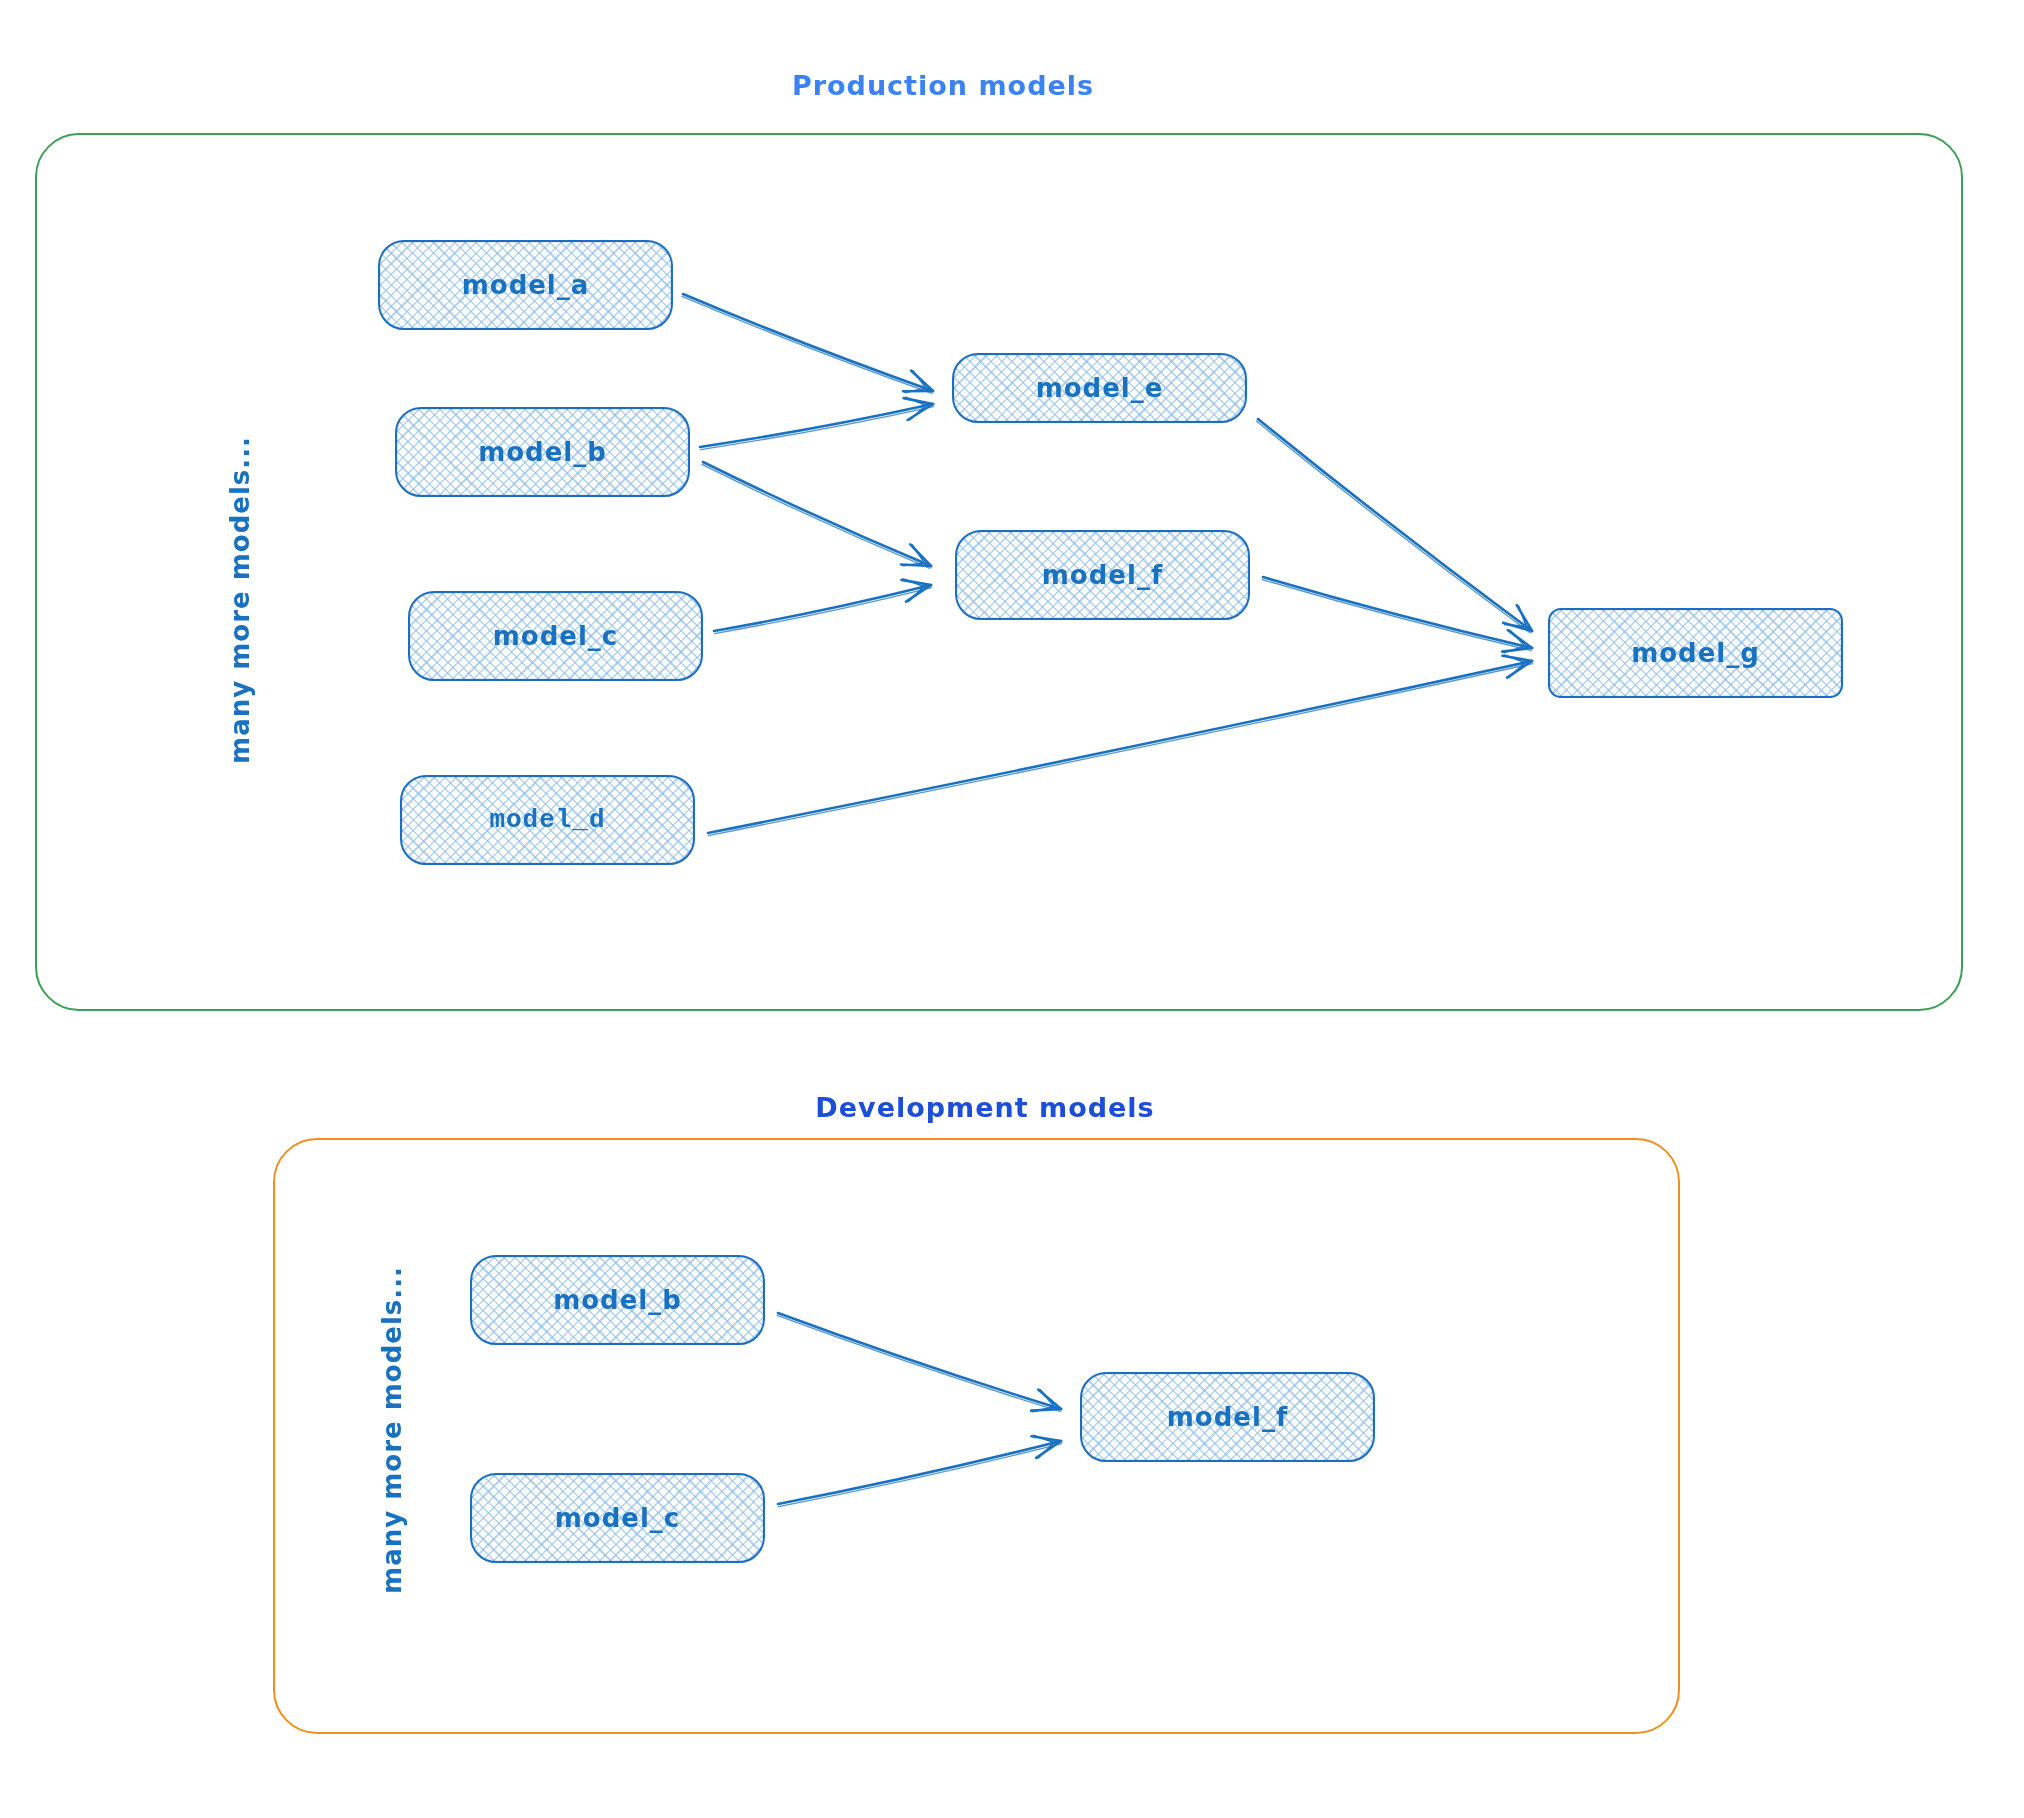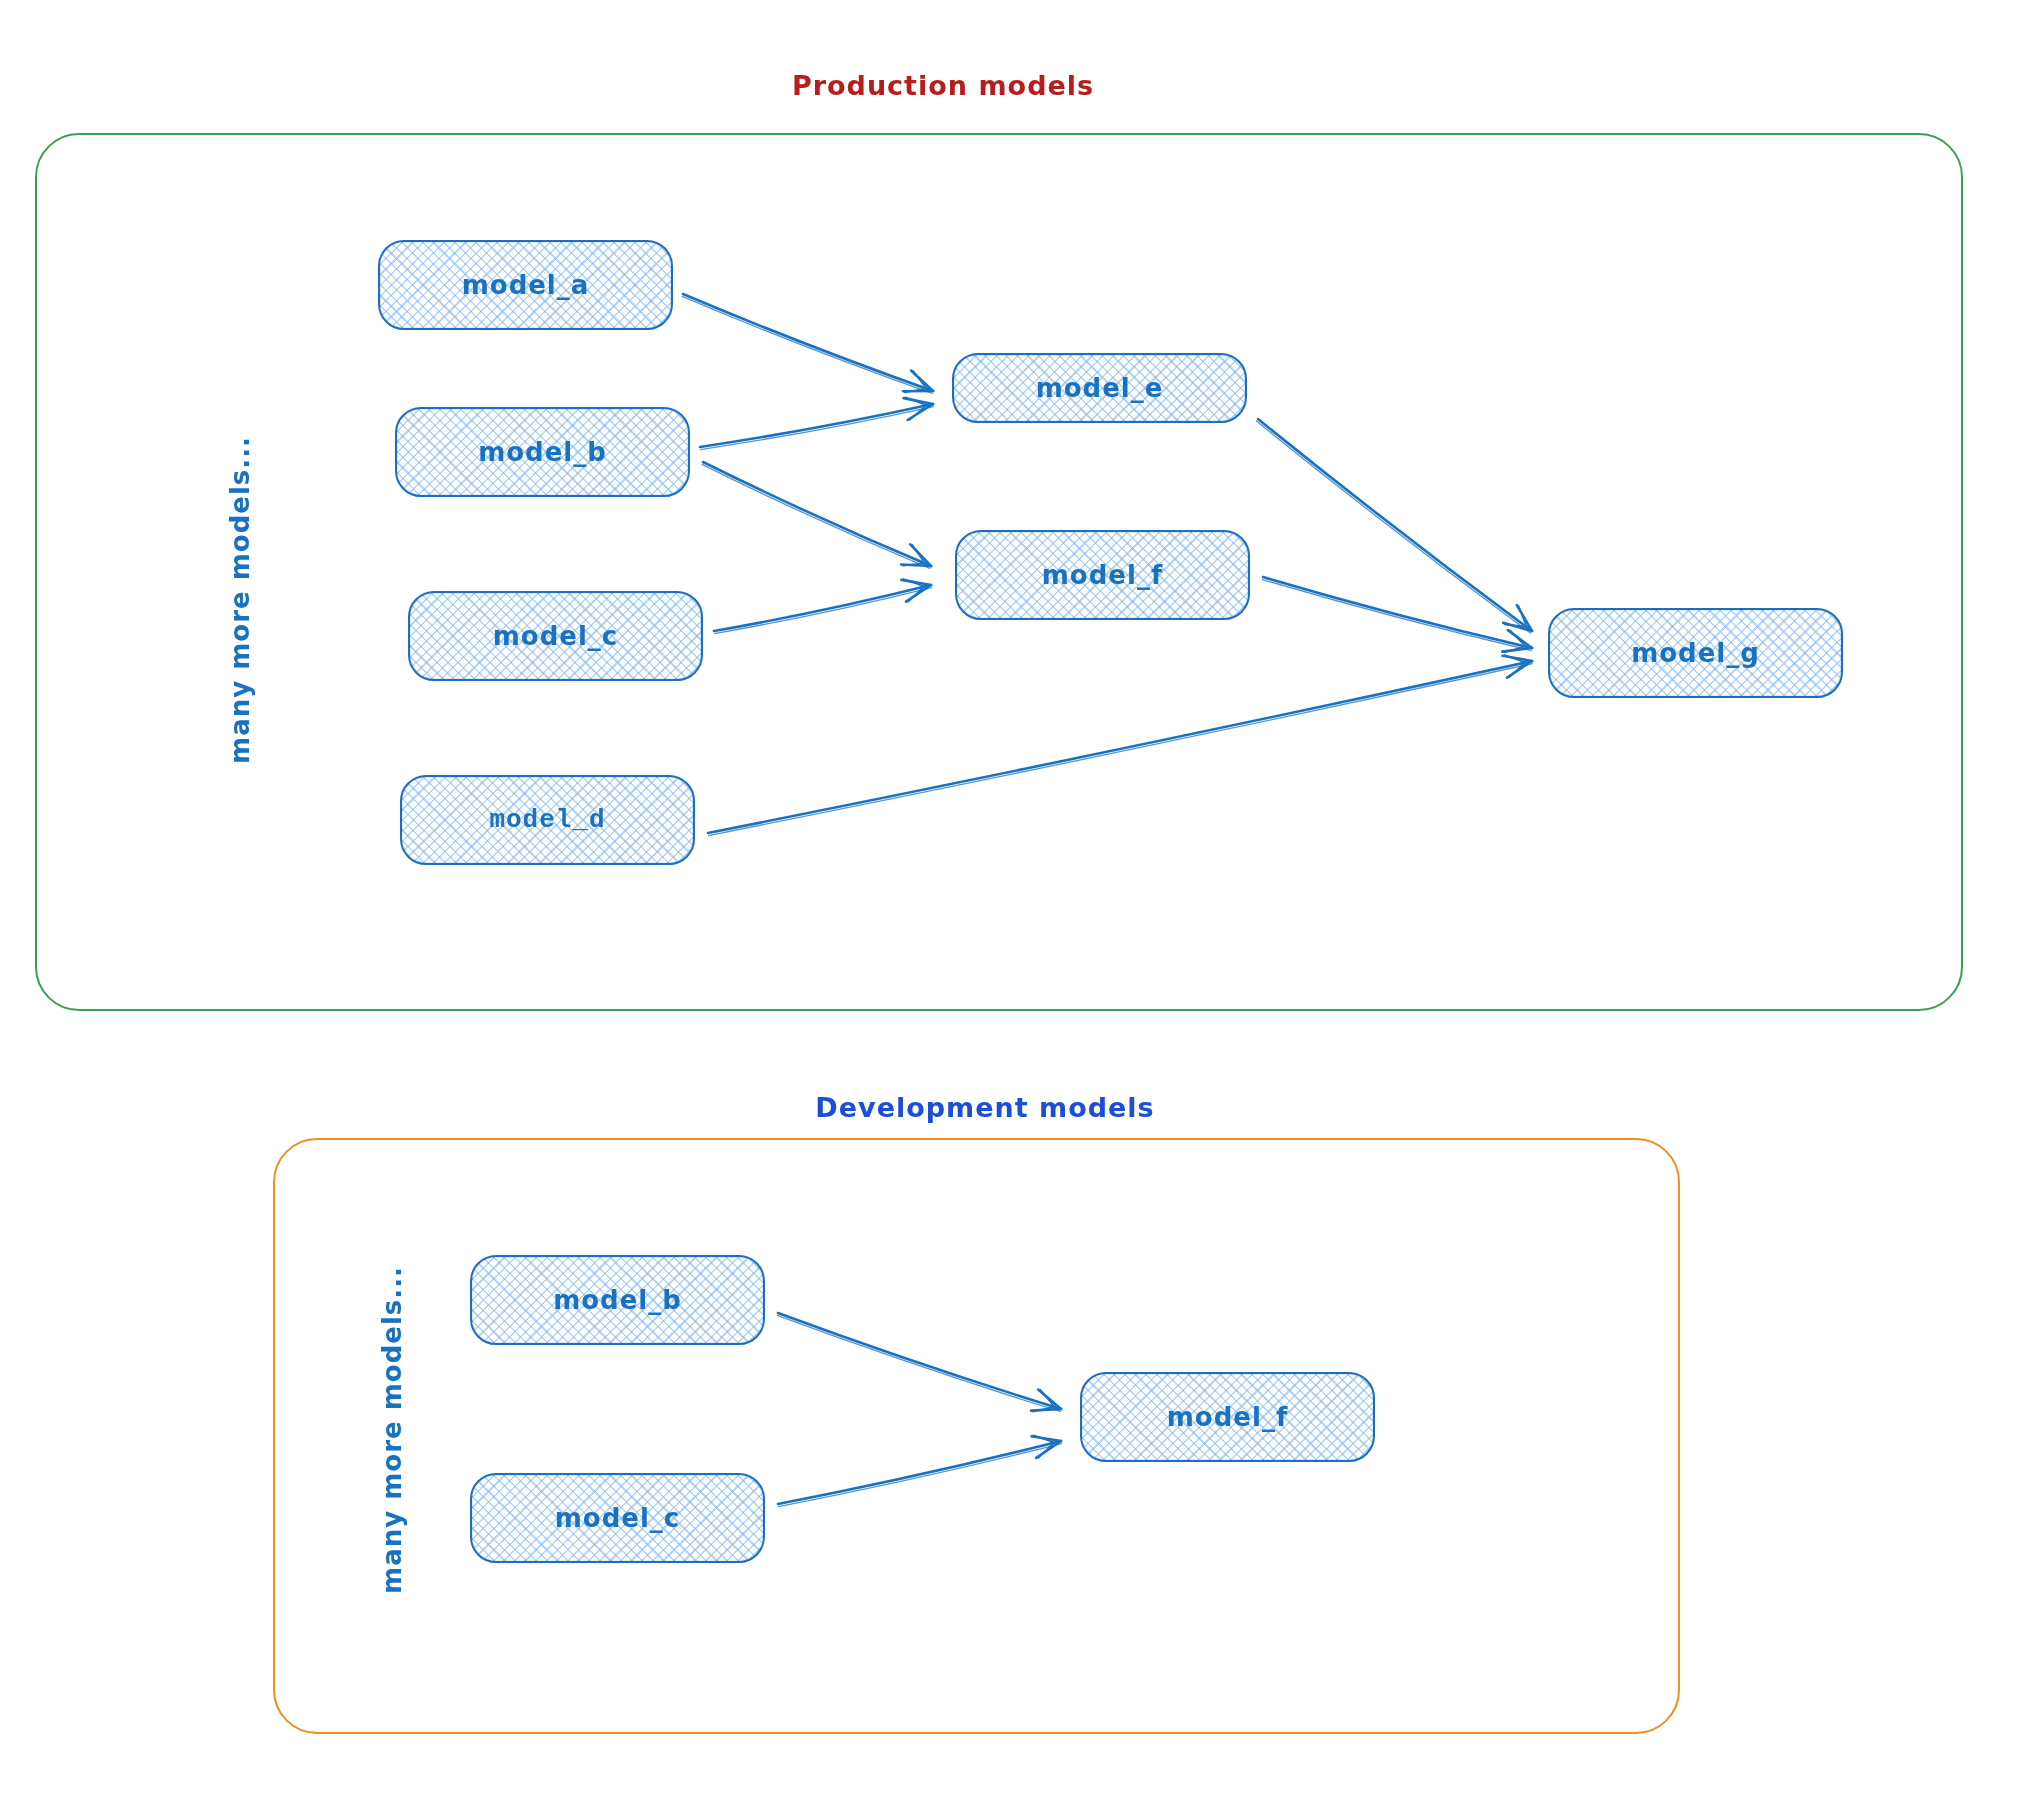--- a/index.html
+++ b/index.html
@@ -127,21 +127,21 @@
       <g fill="none" stroke="#1971c2" stroke-linecap="round">
         <path d="M 778 1504 Q 920.3691825816132 1476.4044233428024 1061 1441" stroke-width="2.6"></path>
         <path d="M 778.5649686780486 1506.5378751728215 Q 920.9341512596618 1478.9422985156239 1061.5649686780487 1443.5378751728215" stroke-width="1.3" opacity="0.75"></path>
         <path d="M 1061 1441 L 1031.3877688103182 1436.1921143972804" stroke-width="2.6"></path>
         <path d="M 1061 1441 L 1036.2237329779819 1457.9155724837694" stroke-width="2.6"></path>
         <path d="M 1054.1672591500958 1442.5210695178232 L 1033.3611591141723 1435.3722093782521" stroke-width="1.6"></path>
         <path d="M 1054.1672591500958 1442.5210695178232 L 1038.3585760993728 1457.8209237720894" stroke-width="1.6"></path>
       </g>
     </svg>
 
-  <div class="section-title" id="title-production" style="left: 943px; top: 70px; color: #b91c1c;">Production models</div>
+  <div class="section-title" id="title-production" style="left: 943px; top: 70px; color: #3b82f6;">Production models</div>
   <div class="frame" id="frame-production" style="left: 35px; top: 133px; width: 1924px; height: 874px; border-color: rgb(58, 161, 84);"></div>
   <div class="side-label" id="side-production" style="left: 240px; top: 600px;">many more models...</div>
 
   <div class="section-title" id="title-development" style="left: 985px; top: 1092px; color: #1d4ed8;">Development models</div>
   <div class="frame" id="frame-development" style="left: 273px; top: 1138px; width: 1403px; height: 592px; border-color: rgb(238, 143, 31);"></div>
   <div class="side-label" id="side-development" style="left: 392px; top: 1430px;">many more models...</div>
 <div class="node" style="left: 378px; top: 240px; width: 295px; height: 90px;">
       <span class="node-label">model_a</span>
     </div>
     <div class="node" style="left: 395px; top: 407px; width: 295px; height: 90px;">
@@ -152,21 +152,21 @@
     </div>
     <div class="node" style="left: 400px; top: 775px; width: 295px; height: 90px; font-family: Liberation Mono, monospace;">
       <span class="node-label">model_d</span>
     </div>
     <div class="node" style="left: 952px; top: 353px; width: 295px; height: 70px;">
       <span class="node-label">model_e</span>
     </div>
     <div class="node" style="left: 955px; top: 530px; width: 295px; height: 90px;">
       <span class="node-label">model_f</span>
     </div>
-    <div class="node" style="left: 1548px; top: 608px; width: 295px; height: 90px;">
+    <div class="node" style="left: 1548px; top: 608px; width: 295px; height: 90px; border-radius: 13px;">
       <span class="node-label">model_g</span>
     </div>
     <div class="node" style="left: 470px; top: 1255px; width: 295px; height: 90px;">
       <span class="node-label">model_b</span>
     </div>
     <div class="node" style="left: 470px; top: 1473px; width: 295px; height: 90px;">
       <span class="node-label">model_c</span>
     </div>
     <div class="node" style="left: 1080px; top: 1372px; width: 295px; height: 90px;">
       <span class="node-label">model_f</span>

